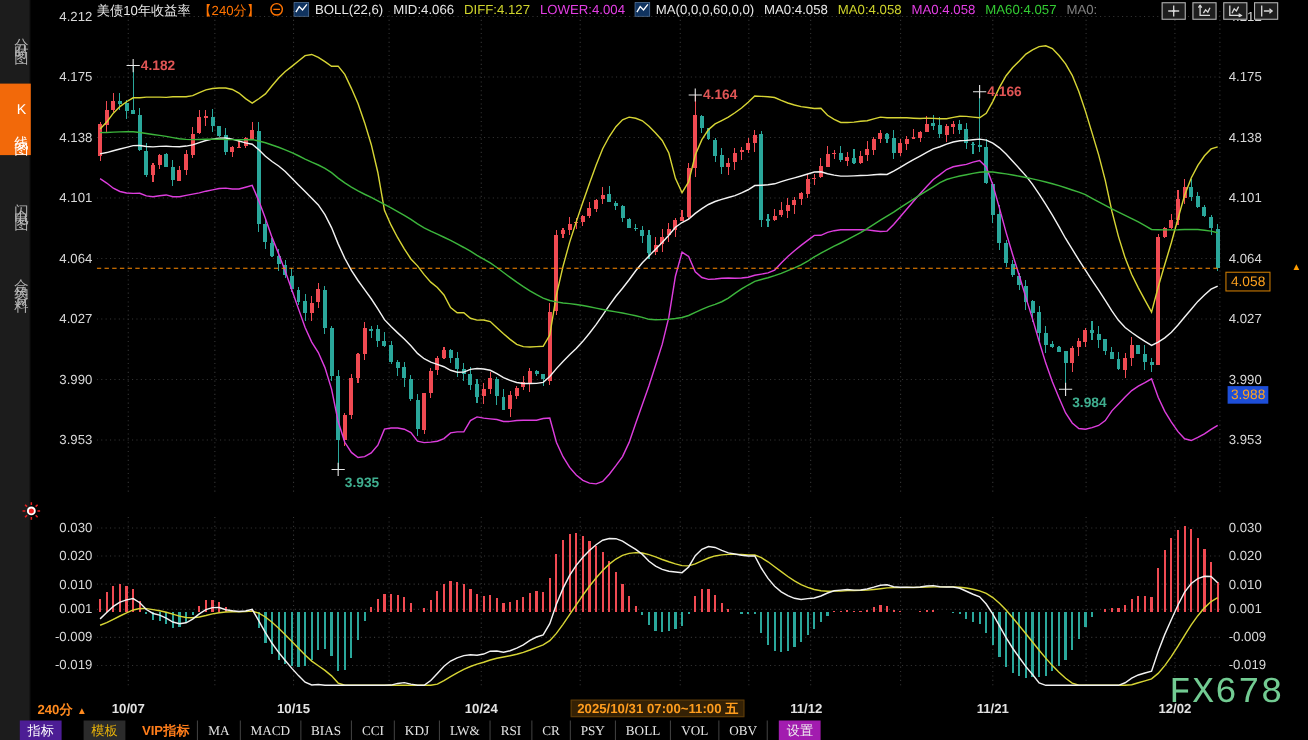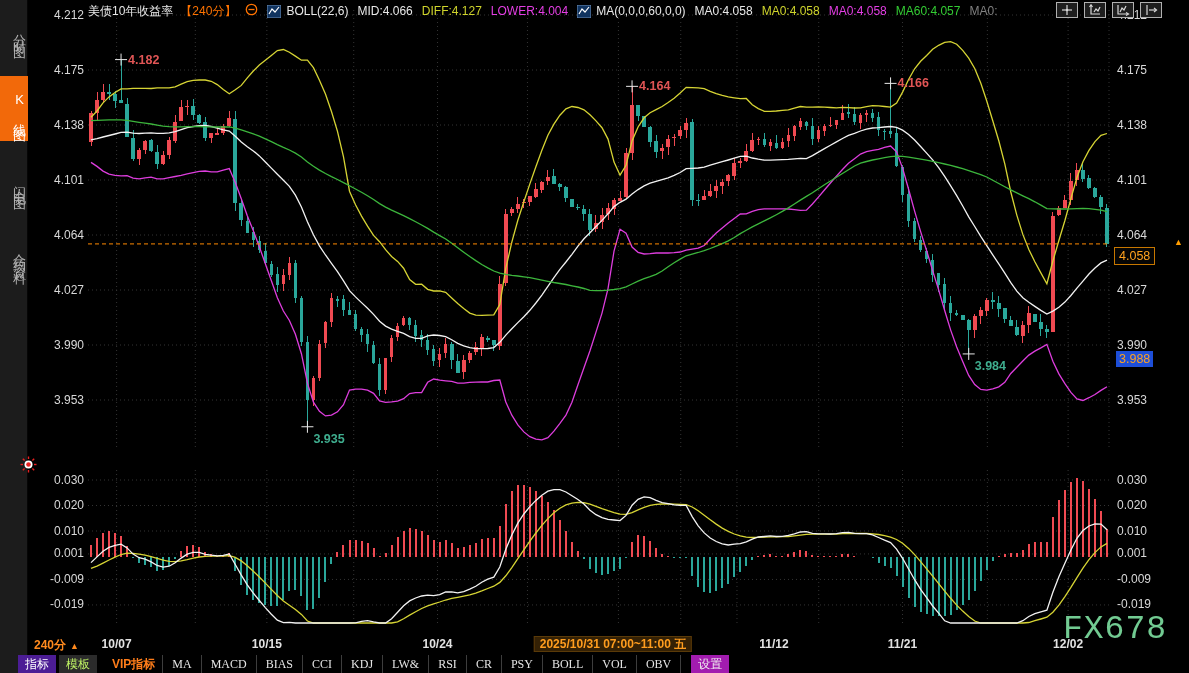--- a/index.html
+++ b/index.html
@@ -7,21 +7,21 @@
   #app{position:relative;width:1189px;height:673px;background:#000;overflow:hidden;
        font-family:"Liberation Sans","DejaVu Sans",sans-serif;color:#ddd}
   
   #sidebar{position:absolute;left:0;top:0;width:28px;height:673px;background:#1c1c1c;border-right:1px solid #060606}
   .side-item{writing-mode:vertical-rl;text-orientation:upright;width:28px;text-align:center;
              padding:16px 0;margin-top:18px;font-size:13px;letter-spacing:6px;color:#b5b5b5;cursor:pointer;display:block;margin-left:auto;margin-right:auto}
   .side-item:first-child{margin-top:8px}
   .side-item.active{background:#f2690a;color:#fff}
   #record{position:absolute;left:20px;top:456px;width:17px;height:17px;z-index:6;cursor:pointer}
   
-  #hdr{position:absolute;left:88px;top:2px;height:18px;display:flex;align-items:center;gap:9px;font-size:12px;white-space:nowrap;z-index:4}
+  #hdr{position:absolute;left:88px;top:2px;height:18px;display:flex;gap:9px;font-size:12px;white-space:nowrap;z-index:4}
   .t-white{color:#e8e8e8}.t-orange{color:#ff7300}.t-yellow{color:#cfd42c}
   .t-magenta{color:#e43ee4}.t-green{color:#33cc33}.t-gray{color:#808080}
   .legend-ic{display:inline-block;width:14px;height:13px}
   #winctl{position:absolute;left:1056px;top:2px;display:flex;gap:6px;z-index:5}
   .wicon{width:22px;height:16px;border:1px solid #b0b0b0;background:#1e1e1e;display:flex;align-items:center;justify-content:center;cursor:pointer}
   
   .ax{position:absolute;font-size:12px;color:#d8d8d8;width:54px;height:13px;line-height:13px}
   .axl{left:30px;text-align:right}
   .axr{left:1117px;text-align:left;width:60px}
   
@@ -37,21 +37,21 @@
   #xaxis{position:absolute;left:0;top:637px;width:1189px;height:17px;font-size:12px}
   #period-ctl{position:absolute;left:34px;top:0;color:#ff8a1e;font-weight:bold;cursor:pointer}
   #period-ctl .arr{font-size:9px;margin-left:4px}
   .xdate{position:absolute;top:0;transform:translateX(-50%);font-weight:bold;color:#e2e2e2}
   #xhighlight{position:absolute;top:-1px;transform:translateX(-50%);background:#342105;border:1px solid #5a3a08;
               color:#ff9d1e;padding:0 5px;height:16px;line-height:15px;font-weight:bold;white-space:nowrap}
   
   #toolbar{position:absolute;left:18px;top:655px;height:18px;display:flex;align-items:stretch;font-size:12px;line-height:18px;z-index:6}
   .tb{padding:0 7px;cursor:pointer;white-space:nowrap}
   .tb-active{background:#4c1d95;color:#fff}
-  .tb-dark{background:#2b2b2b;color:#bef264;margin-left:3px}
+  .tb-dark{background:#2b2b2b;color:#eab308;margin-left:20px}
   .tb-vip{color:#ff7d1a;margin-left:8px;font-weight:bold}
   .tb-mono{font-family:Liberation Serif, serif;border-left:1px solid #3d3d3d;color:#e5e5e5;padding:0 9px}
   .tb-mono.last{border-right:1px solid #3d3d3d}
   .tb-settings{background:#a21caf;color:#f0f0f0;margin-left:10px}
   #watermark{position:absolute;right:22px;top:611px;font-size:33px;color:#86efac;opacity:.85;
              letter-spacing:1px;font-family:Liberation Mono, monospace;z-index:3}
 </style>
 </head>
 <body>
 
@@ -742,25 +742,25 @@
 
 
   <div id="tag-current">4.058</div>
   <div id="tag-arrow">▲</div>
   <div id="tag-low">3.988</div>
 
   <div id="xaxis">
     <span id="period-ctl">
       <span>240分</span><span class="arr">▲</span>
     </span>
-    <span id="xhighlight" style="left: 613px; text-align: center;">2025/10/31 07:00~11:00 五</span>
+    <span id="xhighlight" style="left: 598px; text-align: center;">2025/10/31 07:00~11:00 五</span>
   <div class="xdate" style="left: 116.616px;">10/07</div>
       <div class="xdate" style="left: 266.85px;">10/15</div>
       <div class="xdate" style="left: 437.524px;">10/24</div>
-      <div class="xdate" style="left: 774px;">11/12</div>
+      <div class="xdate" style="left: 733px;">11/12</div>
       <div class="xdate" style="left: 902.534px;">11/21</div>
       <div class="xdate" style="left: 1068.1px;">12/02</div>
     </div>
 
   <div id="toolbar">
       <div class="tb tb-active">指标</div>
       <div class="tb tb-dark">模板</div>
       <div class="tb tb-vip">VIP指标</div>
       <div class="tb tb-mono">MA</div>
       <div class="tb tb-mono">MACD</div>

